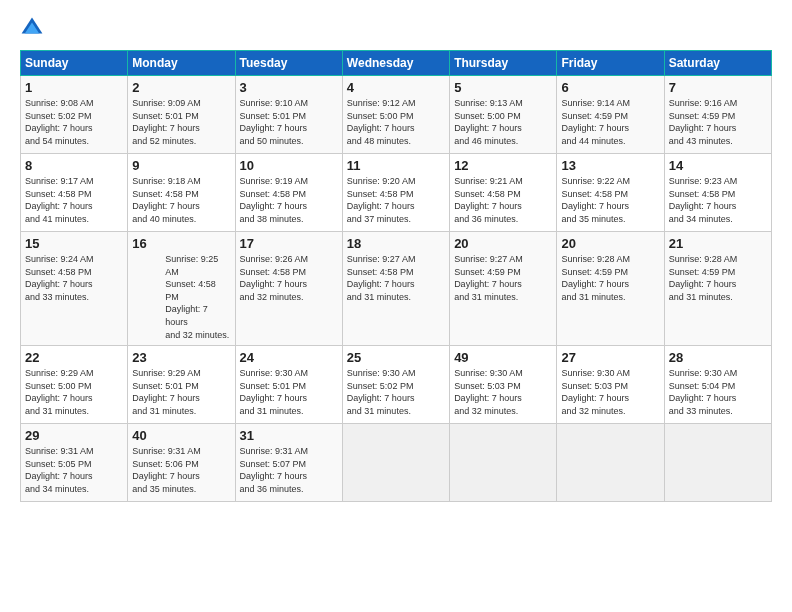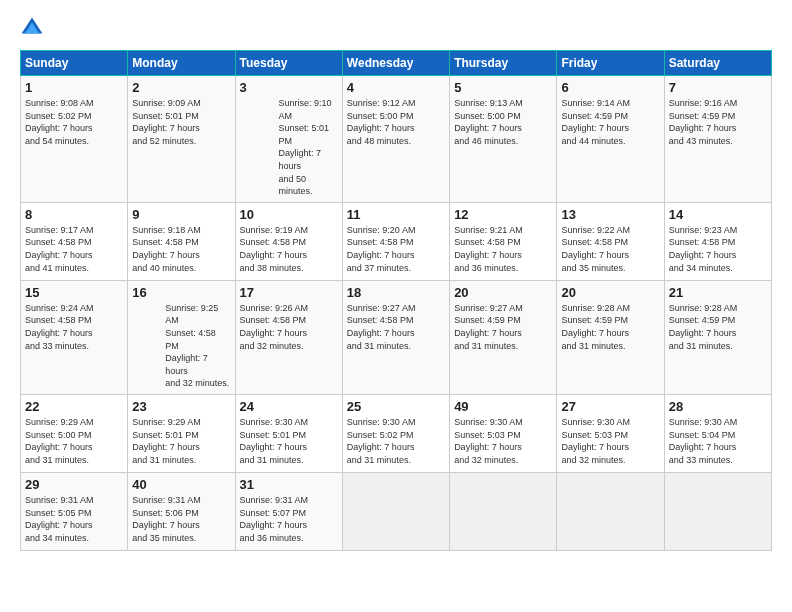--- a/index.html
+++ b/index.html
@@ -126,21 +126,21 @@
           </td>
           <td>
             <span class="day-num">2</span>
             <div class="day-info" style="white-space: pre-line;">Sunrise: 9:09 AM
 Sunset: 5:01 PM
 Daylight: 7 hours
 and 52 minutes.</div>
           </td>
           <td>
             <span class="day-num">3</span>
-            <div class="day-info" style="white-space: pre-line; margin-left: 39px;">Sunrise: 9:10 AM
+            <div class="day-info" style="white-space: pre-line;">Sunrise: 9:10 AM
 Sunset: 5:01 PM
 Daylight: 7 hours
 and 50 minutes.</div>
           </td>
           <td>
             <span class="day-num">4</span>
             <div class="day-info" style="white-space: pre-line;">Sunrise: 9:12 AM
 Sunset: 5:00 PM
 Daylight: 7 hours
 and 48 minutes.</div>

